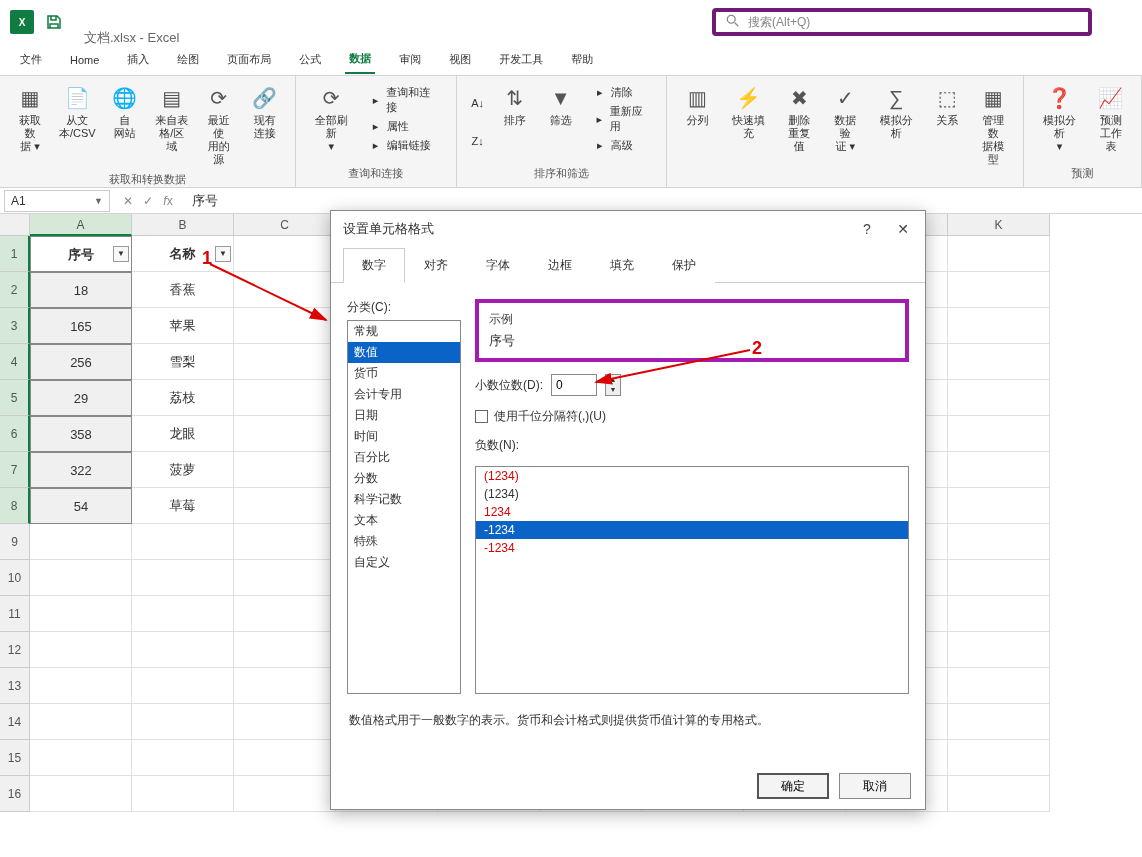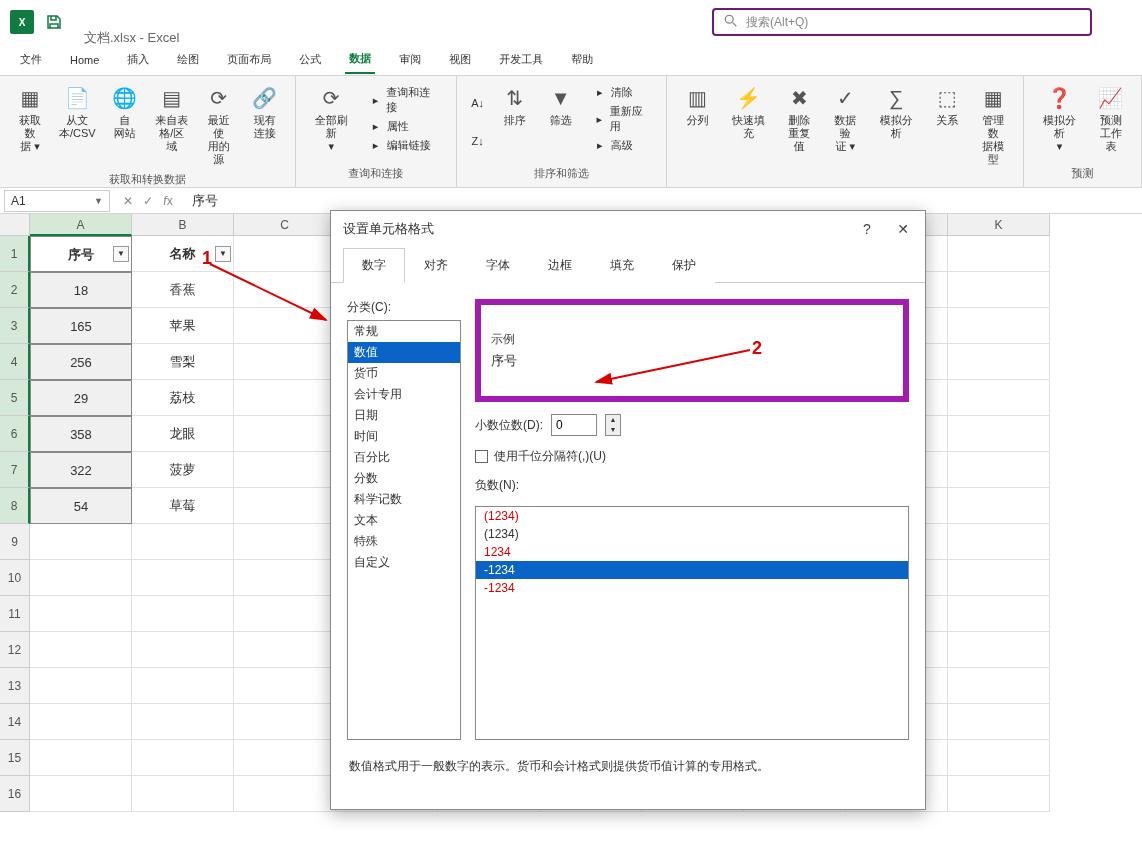--- a/index.html
+++ b/index.html
@@ -3,21 +3,21 @@
 <meta charset="utf-8">
 <style>
 * { margin:0; padding:0; box-sizing:border-box; font-family:"Microsoft YaHei","Segoe UI",sans-serif; }
 body { background:#fff; width:1142px; height:857px; overflow:hidden; position:relative; font-size:12px; color:#333; }
 
 
 .titlebar { height:44px; background:#fff; display:flex; align-items:center; padding:0 10px; gap:10px; }
 .excel-logo { width:24px; height:24px; background:#107c41; color:#fff; display:flex; align-items:center; justify-content:center; font-size:10px; font-weight:bold; border-radius:2px; }
 .save-icon { width:20px; height:20px; display:flex; align-items:center; justify-content:center; color:#107c41; cursor:pointer; }
 .doc-title { color:#666; font-size:13px; margin-left:10px;margin-top:32px; }
-.search-box { margin-left:auto; margin-right:40px; width:380px; height:28px; border:2px solid #701a75; border-radius:4px; display:flex; align-items:center; padding:0 10px; color:#888; gap:8px; }
+.search-box { margin-left:auto; margin-right:40px; width:380px; height:28px; border:4px solid #701a75; border-radius:4px; display:flex; align-items:center; padding:0 10px; color:#888; gap:8px; }
 
 
 .menu-tabs { height:32px; display:flex; align-items:center; padding:0 16px; gap:20px; border-bottom:1px solid #d4d4d4; }
 .menu-tab { font-size:11px; color:#333; cursor:pointer; padding:6px 4px; }
 .menu-tab.active { border-bottom:2px solid #107c41; color:#107c41; font-weight:600; }
 
 
 .ribbon { height:112px; background:#f5f5f5; border-bottom:1px solid #d4d4d4; display:flex; }
 .ribbon-group { border-right:1px solid #d4d4d4; padding:4px 8px; display:flex; flex-direction:column; height:100%; }
 .ribbon-group-items { display:flex; gap:2px; flex:1; }
@@ -64,21 +64,21 @@
 .dlg-tab { padding:8px 18px; font-size:12px; cursor:pointer; border:1px solid transparent; border-bottom:none; position:relative; top:1px; background:#fff; }
 .dlg-tab.active { border:1px solid #ccc; border-bottom:1px solid #fff; }
 .dlg-body { flex:1; padding:16px; display:flex; flex-direction:column; }
 .dlg-main { display:flex; gap:14px; flex:1; }
 .cat-list { width:114px; display:flex; flex-direction:column; }
 .cat-list-lbl { font-size:12px; margin-bottom:4px; }
 .cat-list-box { flex:1; border:1px solid #888; overflow:auto; }
 .cat-item { padding:2px 6px; font-size:12px; cursor:pointer; }
 .cat-item.sel { background:#0a64c8; color:#fff; }
 .right-pane { flex:1; display:flex; flex-direction:column; gap:12px; }
-.sample-box { border:6px solid #a21caf; padding:26px 10px; }
+.sample-box { border:4px solid #a21caf; padding:8px 10px; }
 .sample-lbl { font-size:12px; color:#444; }
 .sample-val { font-size:13px; margin-top:4px; }
 .dec-row { display:flex; align-items:center; gap:8px; font-size:12px; }
 .dec-input { width:46px; height:22px; border:1px solid #888; padding:0 4px; font-size:12px; }
 .spinner { display:flex; flex-direction:column; border:1px solid #888; }
 .spin-btn { width:14px; height:10px; font-size:7px; text-align:center; line-height:10px; cursor:pointer; background:#eee; }
 .chk-row { display:flex; align-items:center; gap:6px; font-size:12px; }
 .chk-box { width:13px; height:13px; border:1px solid #666; cursor:pointer; }
 .neg-lbl { font-size:12px; }
 .neg-list { flex:1; border:1px solid #888; overflow:auto; }
@@ -579,13 +579,17 @@
             <div class="neg-item red">(1234)</div>
             <div class="neg-item">(1234)</div>
             <div class="neg-item red">1234</div>
             <div class="neg-item sel">-1234</div>
             <div class="neg-item red">-1234</div>
           </div>
       </div>
     </div>
     <div class="dlg-desc">数值格式用于一般数字的表示。货币和会计格式则提供货币值计算的专用格式。</div>
   </div>
+  <div class="dlg-footer">
+    <button class="dlg-btn primary">确定</button>
+    <button class="dlg-btn">取消</button>
+  </div>
 </div>
 
 </body></html>

